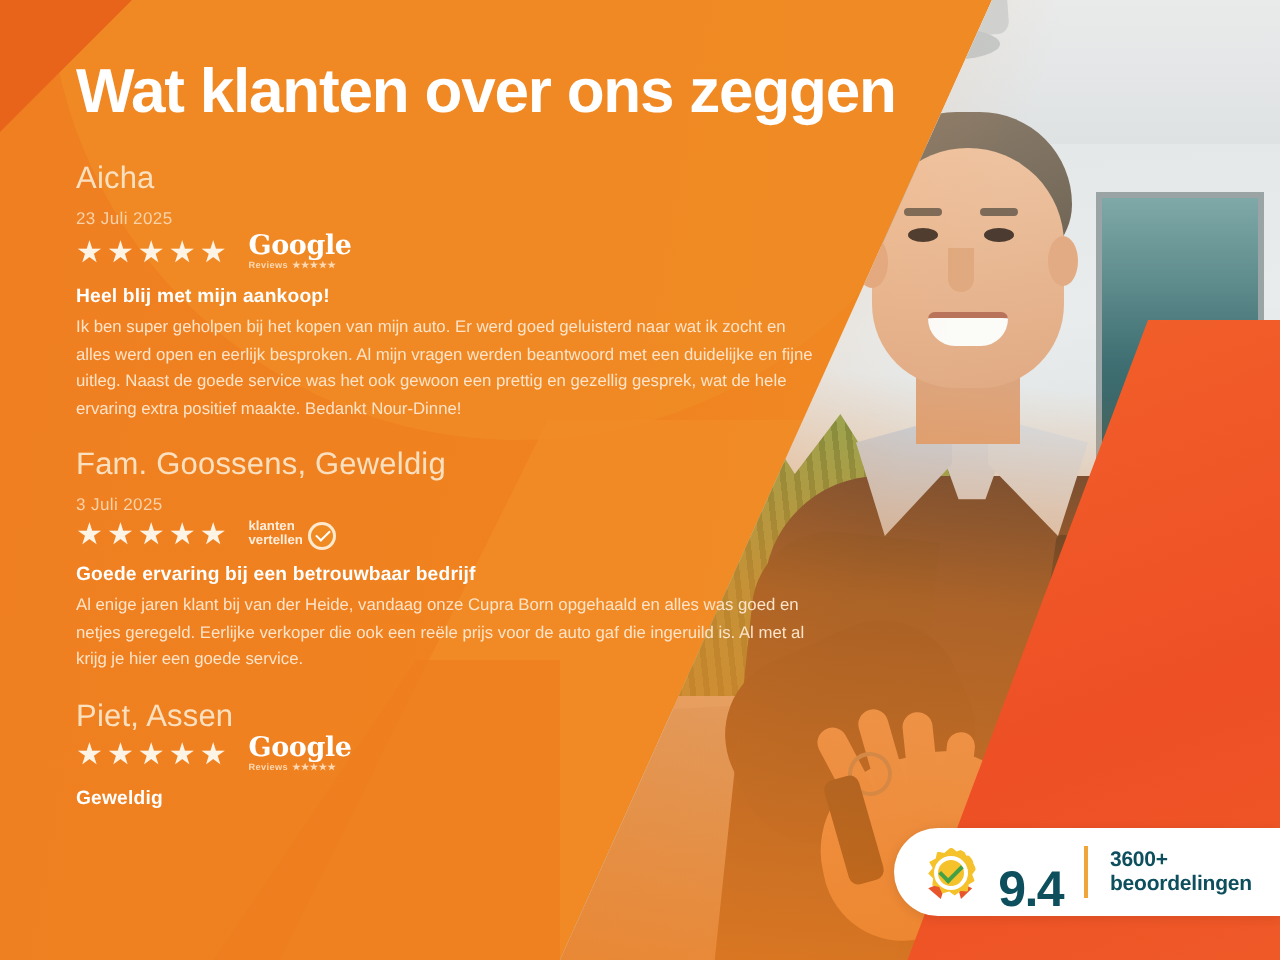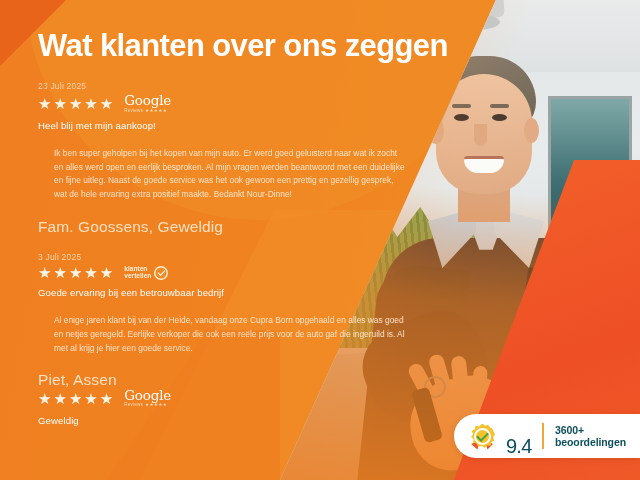--- a/index.html
+++ b/index.html
@@ -289,29 +289,29 @@
   .review-name {
     color: #fbe0c0;
     font-size: 15.5px;
     line-height: 1.15;
     margin: 0;
     letter-spacing: .1px;
   }
   .review-date {
     color: #f8d2a8;
     font-size: 8.5px;
-    margin: 17px 0 3px 0;
+    margin: 5px 0 3px 0;
     letter-spacing: .2px;
   }
   .rating-row { display: flex; align-items: center; gap: 11px; margin-bottom: 7px; }
   .stars { display: flex; gap: 2px; line-height: 1; }
   .stars span { color: #fdf4e6; font-size: 15px; }
 
   
-  .g-badge { line-height: 1; }
+  .g-badge { line-height: 1; font-weight: bold; }
   .g-word {
     color: #ffffff; font-size: 13.5px; letter-spacing: -.2px;
     font-family: "DejaVu Serif", serif;
   }
   .g-sub {
     display: flex; align-items: center; gap: 2px;
     margin-top: 1px;
   }
   .g-sub-txt { color: #fcd9b4; font-size: 4.6px; letter-spacing: .2px; }
   .g-sub-stars { color: #fcd9b4; font-size: 4.6px; letter-spacing: .3px; }
@@ -326,26 +326,26 @@
     display: flex; align-items: center; justify-content: center;
     box-shadow: 0 0 0 1.5px #ffe9cf inset;
   }
   .kv-seal i {
     display: block; width: 6px; height: 3px;
     border-left: 1.6px solid #fff; border-bottom: 1.6px solid #fff;
     transform: rotate(-45deg); margin-top: -2px;
   }
 
   .review-title {
-    color: #ffffff; font-weight: normal; font-size: 9.6px;
+    color: #ffffff; font-weight: bold; font-size: 9.6px;
     margin: 0 0 3px 0; letter-spacing: .1px;
   }
   .review-body {
     color: #fde3c8; font-size: 8.4px; line-height: 1.62;
-    margin: 16px; max-width: 372px;
+    margin: 0; max-width: 372px;
   }
 
   
   .score-badge {
     position: absolute;
     right: 0; bottom: 22px;
     height: 44px;
     background: #ffffff;
     border-radius: 22px 0 0 22px;
     display: flex; align-items: center;
@@ -382,21 +382,21 @@
     background: #e8542b;
     clip-path: polygon(0 0, 100% 40%, 30% 100%);
   }
   .score-seal .rib-l {
     position: absolute; left: 1px; top: 17px;
     width: 9px; height: 9px;
     background: #e8542b;
     clip-path: polygon(100% 0, 0 40%, 70% 100%);
   }
   .score-num {
-    color: #0e4f5e; font-size: 20px; font-weight: normal;
+    color: #0e4f5e; font-size: 25px; font-weight: bold;
     letter-spacing: -.8px; line-height: 1; margin-top: 19px;
   }
   .score-div { width: 1.5px; height: 26px; background: #f0a63a; }
   .score-txt { line-height: 1.18; }
   .score-txt div {
     color: #0e4f5e; font-size: 10.5px; font-weight: bold;
     letter-spacing: -.1px;
   }
 </style>
 </head>
@@ -459,20 +459,21 @@
     </div>
   </div>
 
   <div class="bg-red"></div>
 
   <div class="content">
 
     <h1 class="headline">Wat klanten over ons zeggen</h1>
 
     <div class="review">
+      <p class="review-name">Aicha</p>
       <p class="review-date">23 Juli 2025</p>
       <div class="rating-row">
         <div class="stars">
           <span>★</span>
           <span>★</span>
           <span>★</span>
           <span>★</span>
           <span>★</span>
         </div>
         <div class="g-badge">

